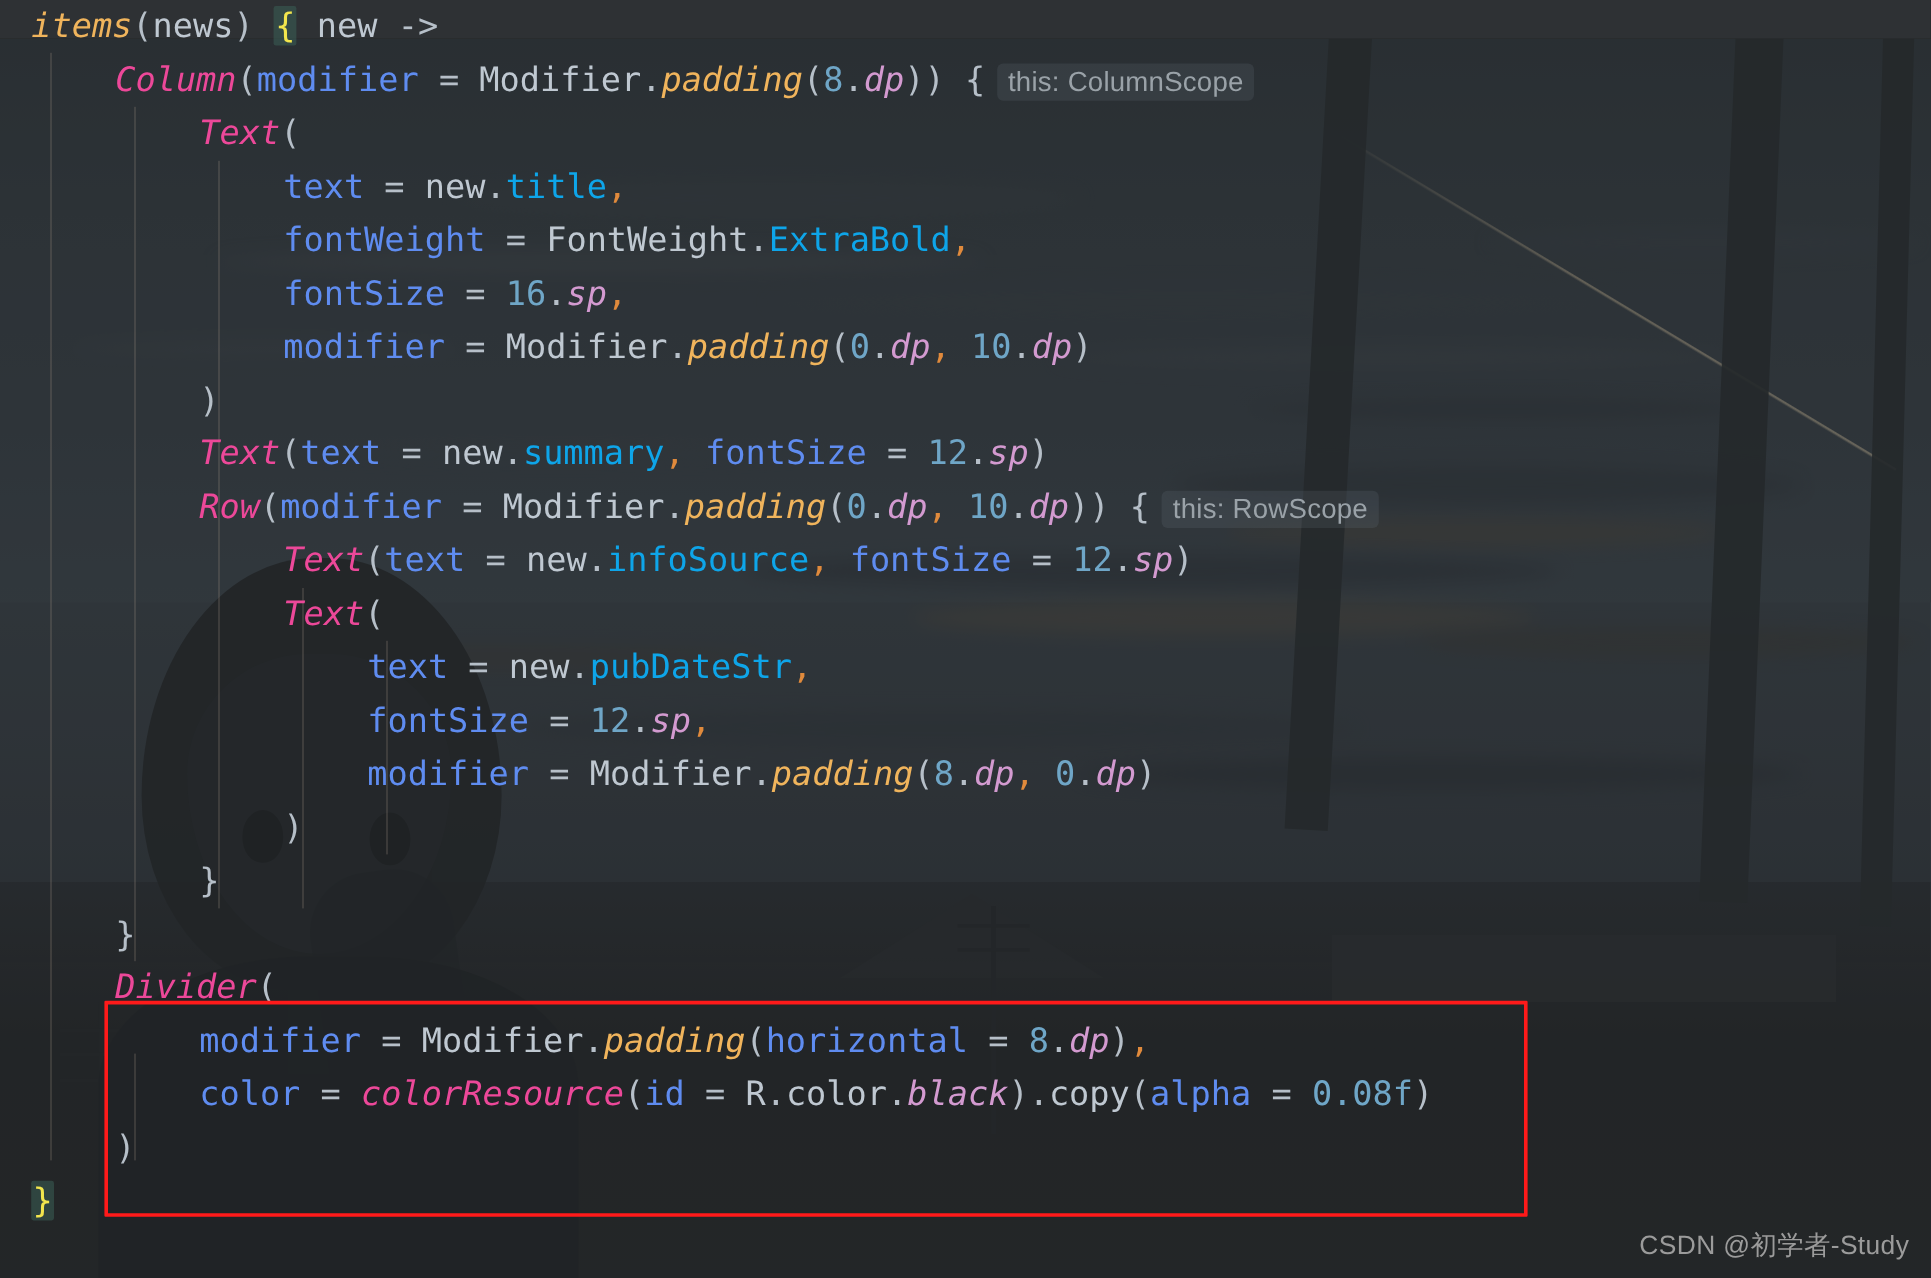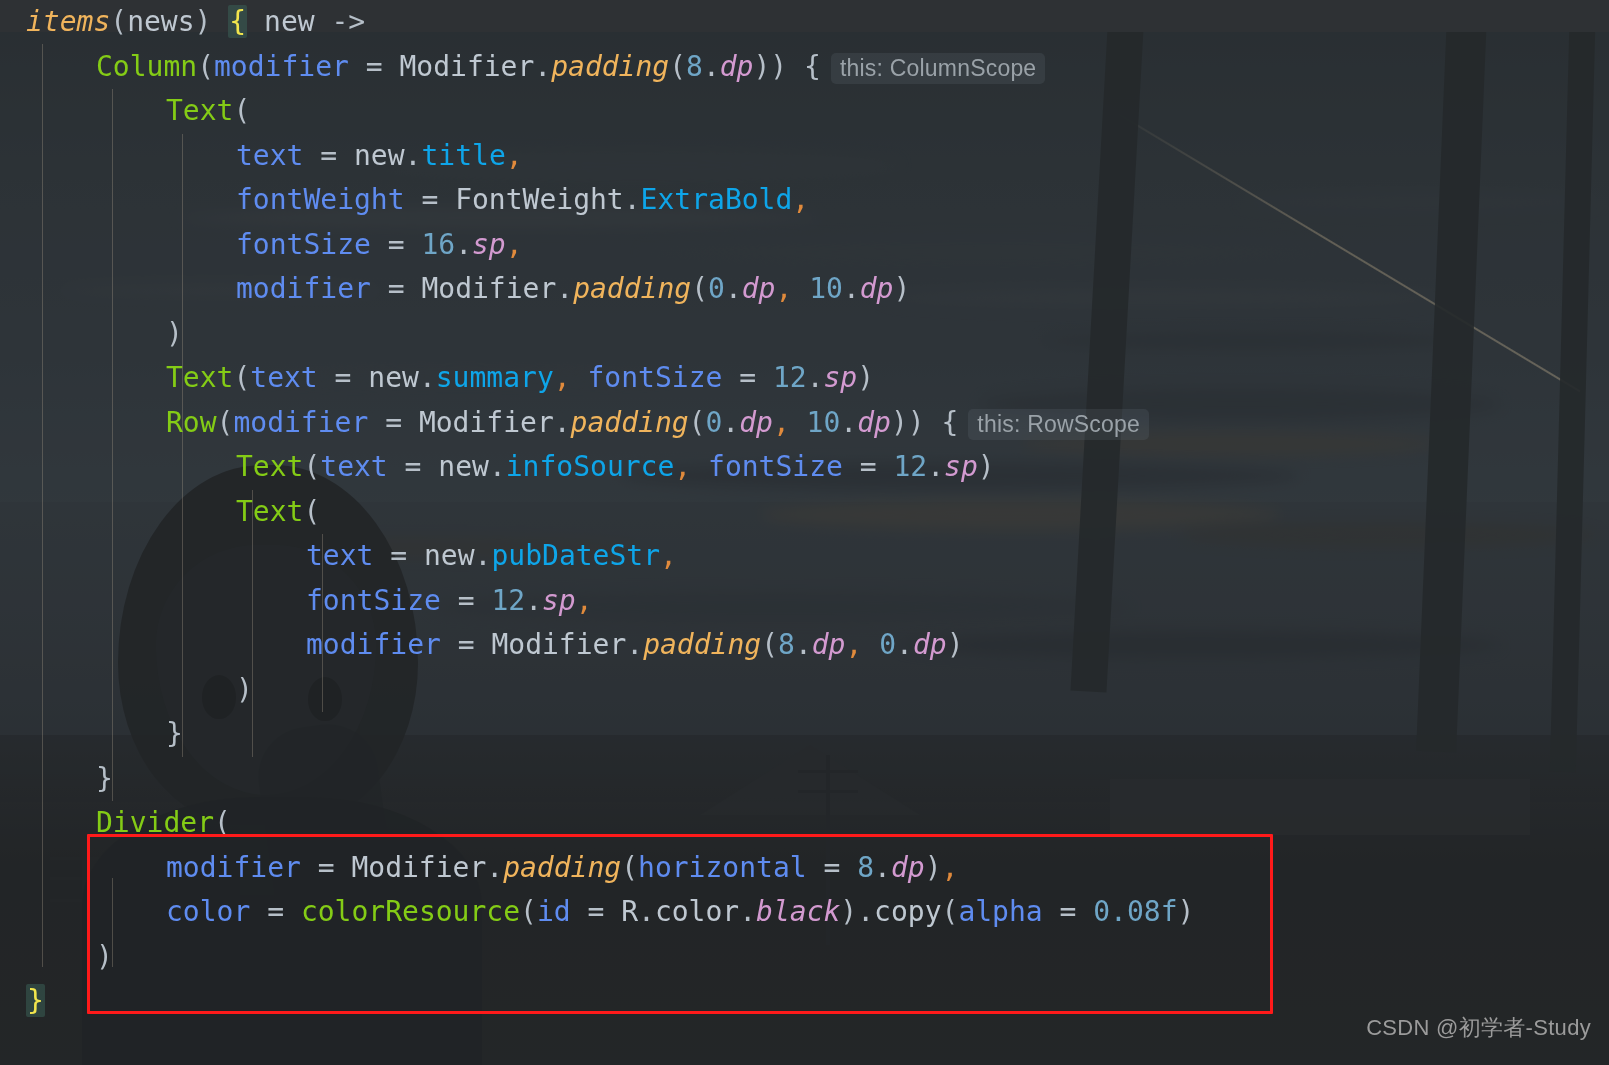--- a/index.html
+++ b/index.html
@@ -186,21 +186,21 @@
   }
   .line {
     position: relative;
     height: 44.5px;
     padding-left: 26px;
     box-sizing: border-box;
   }
 
   
   .fn      { color: #f0b45c; font-style: italic; }     
-  .compose { color: #84cc16; }     
+  .compose { color: #ec4899; font-style: italic; }     
   .param   { color: #5f8cf0; }                         
   .plain   { color: #bfc8d1; margin-top: 16px; }                         
   .punc    { color: #b6bfc8; }                         
   .member  { color: #0ea5e9; }                         
   .memberp { color: #d39ad0; font-style: italic; }     
   .num     { color: #6fa6c7; }                         
   .comma   { color: #e08a3c; }                         
   .brace   { color: #f2e64d; }                         
   .bracehl { background: rgba(58,94,86,.55); border-radius: 2px; padding: 0 1px; }
 
@@ -230,21 +230,21 @@
     width: 1186px; height: 180px;
     border: 3px solid #ff1a1a;
     box-sizing: border-box;
     pointer-events: none;
     border-radius: 1px;
   }
 
   
   #watermark {
     position: absolute;
-    right: 18px; bottom: 22px;
+    right: 18px; bottom: 12px;
     font-family: "Liberation Sans", "DejaVu Sans", sans-serif;
     font-size: 22px;
     color: #9b9b9b;
     letter-spacing: .3px;
   }
 </style>
 </head>
 <body>
 
 <div id="editor">

